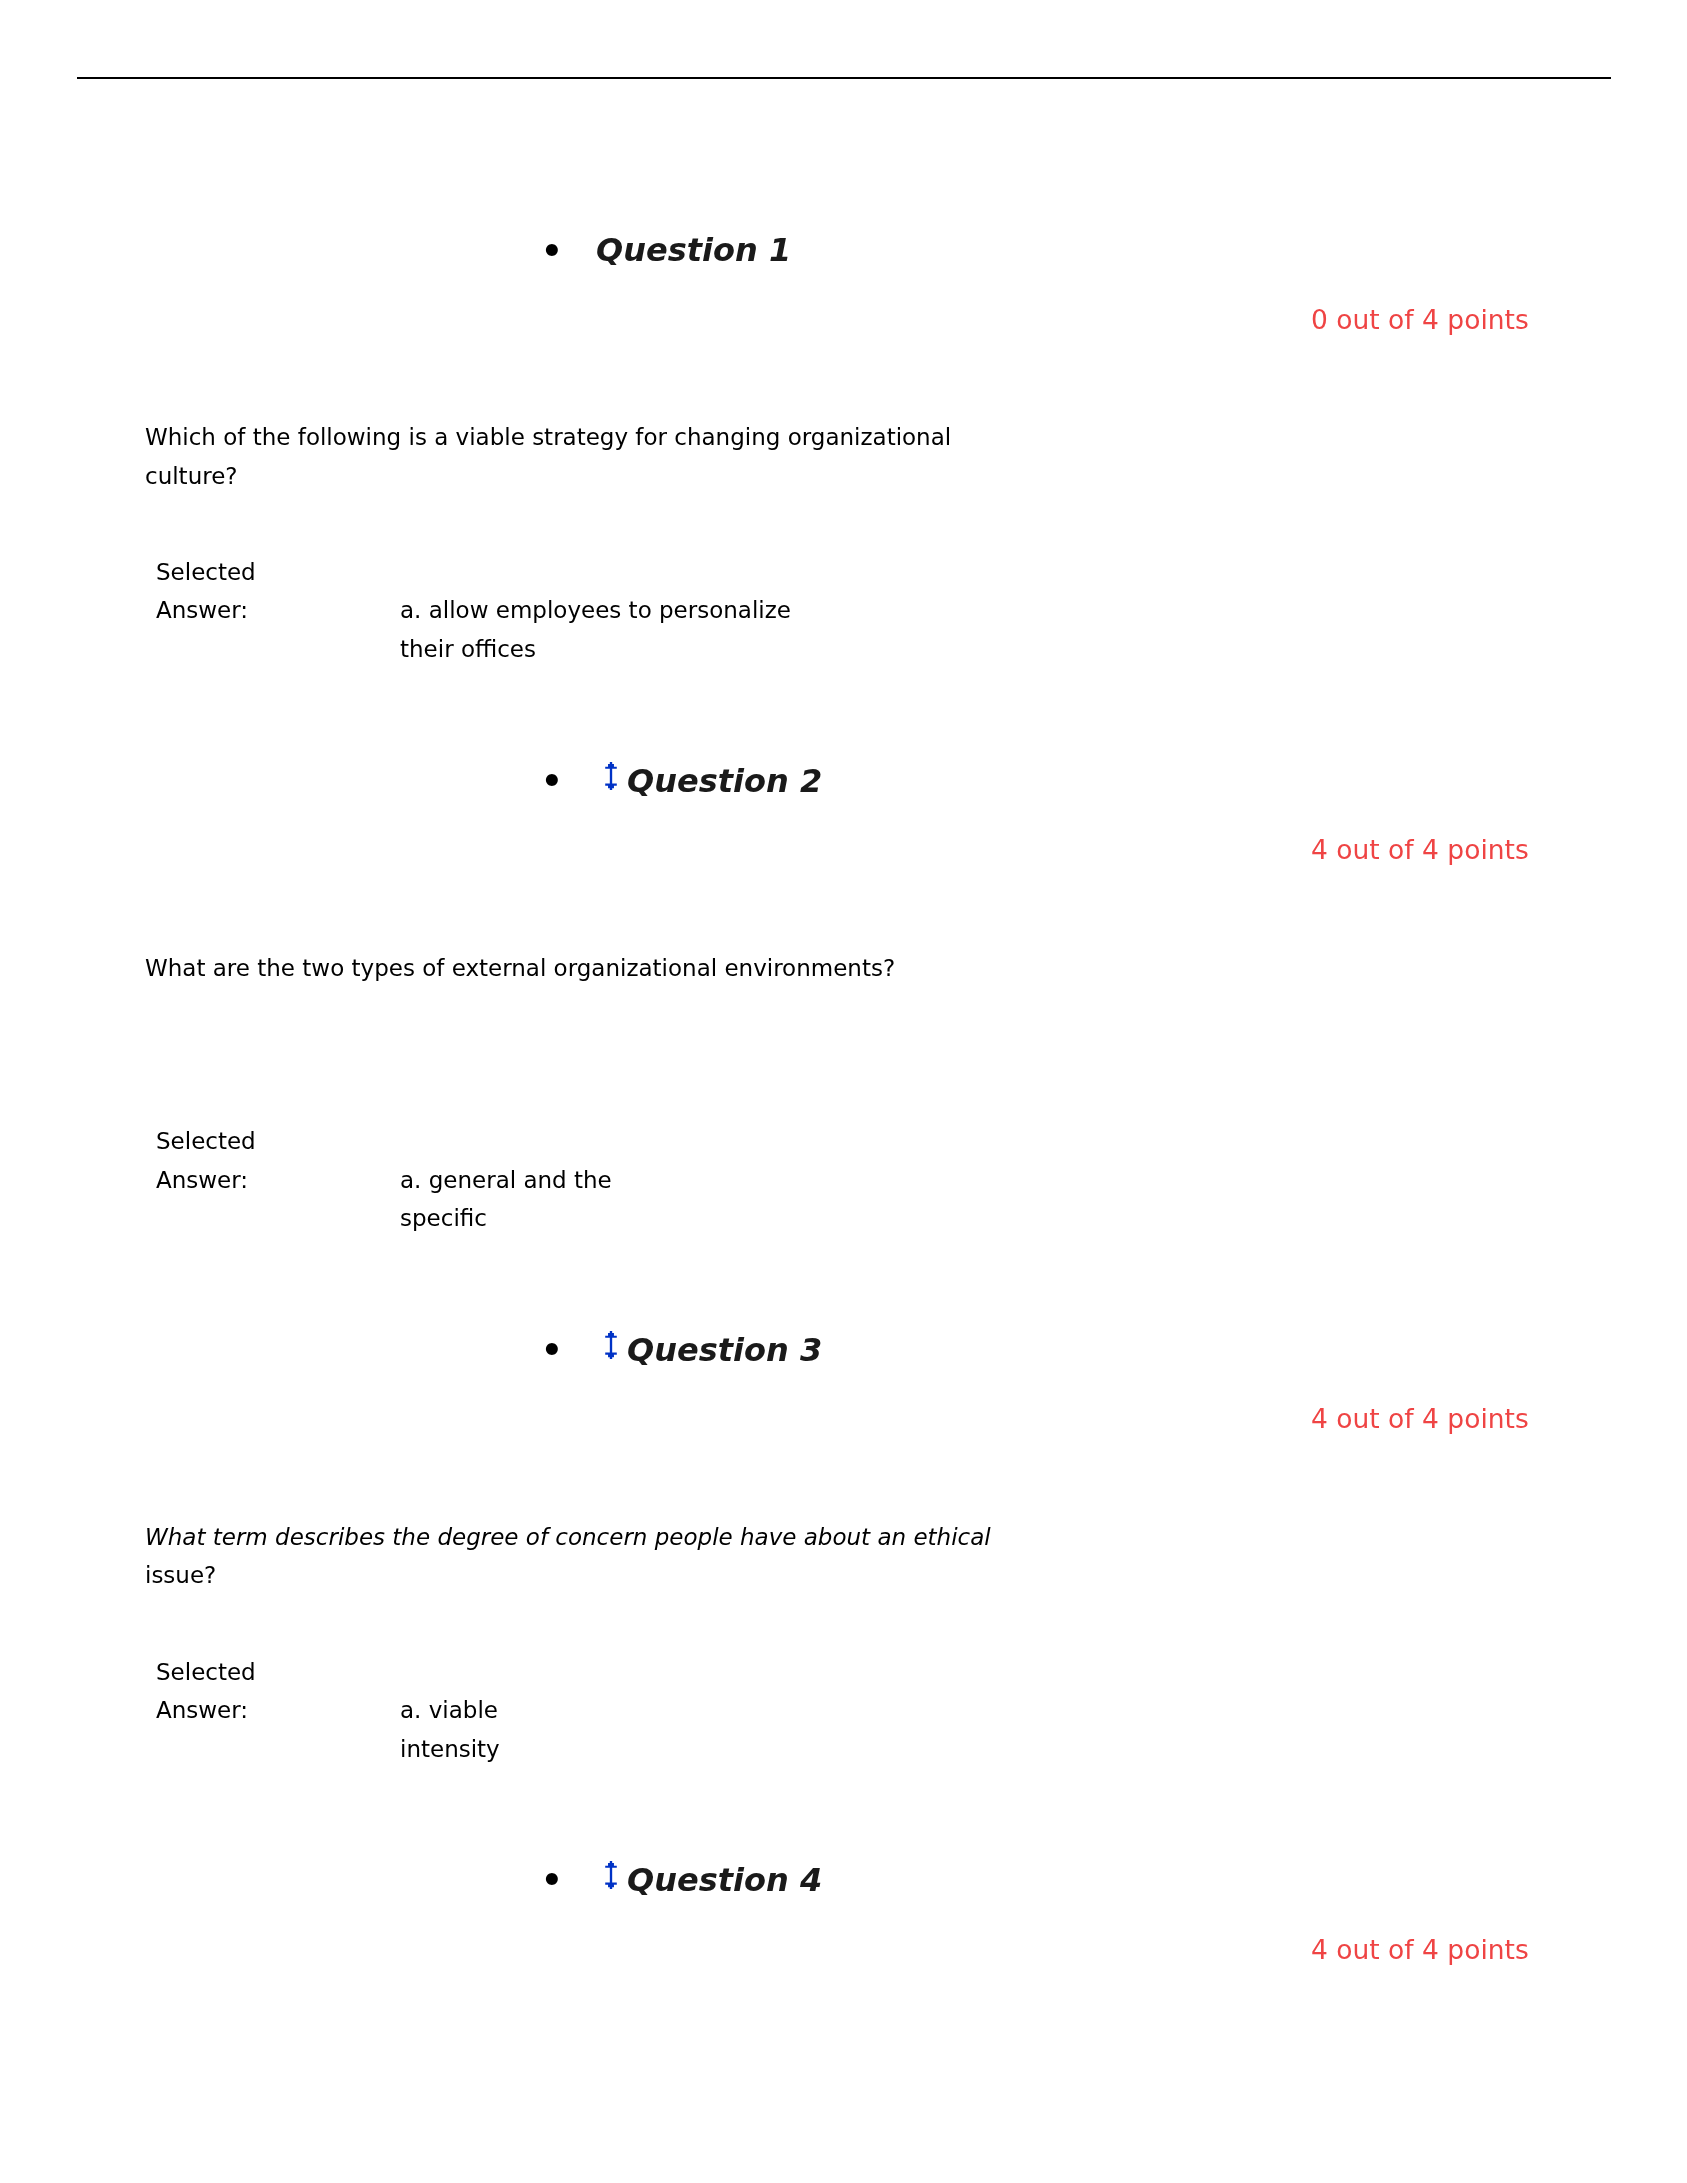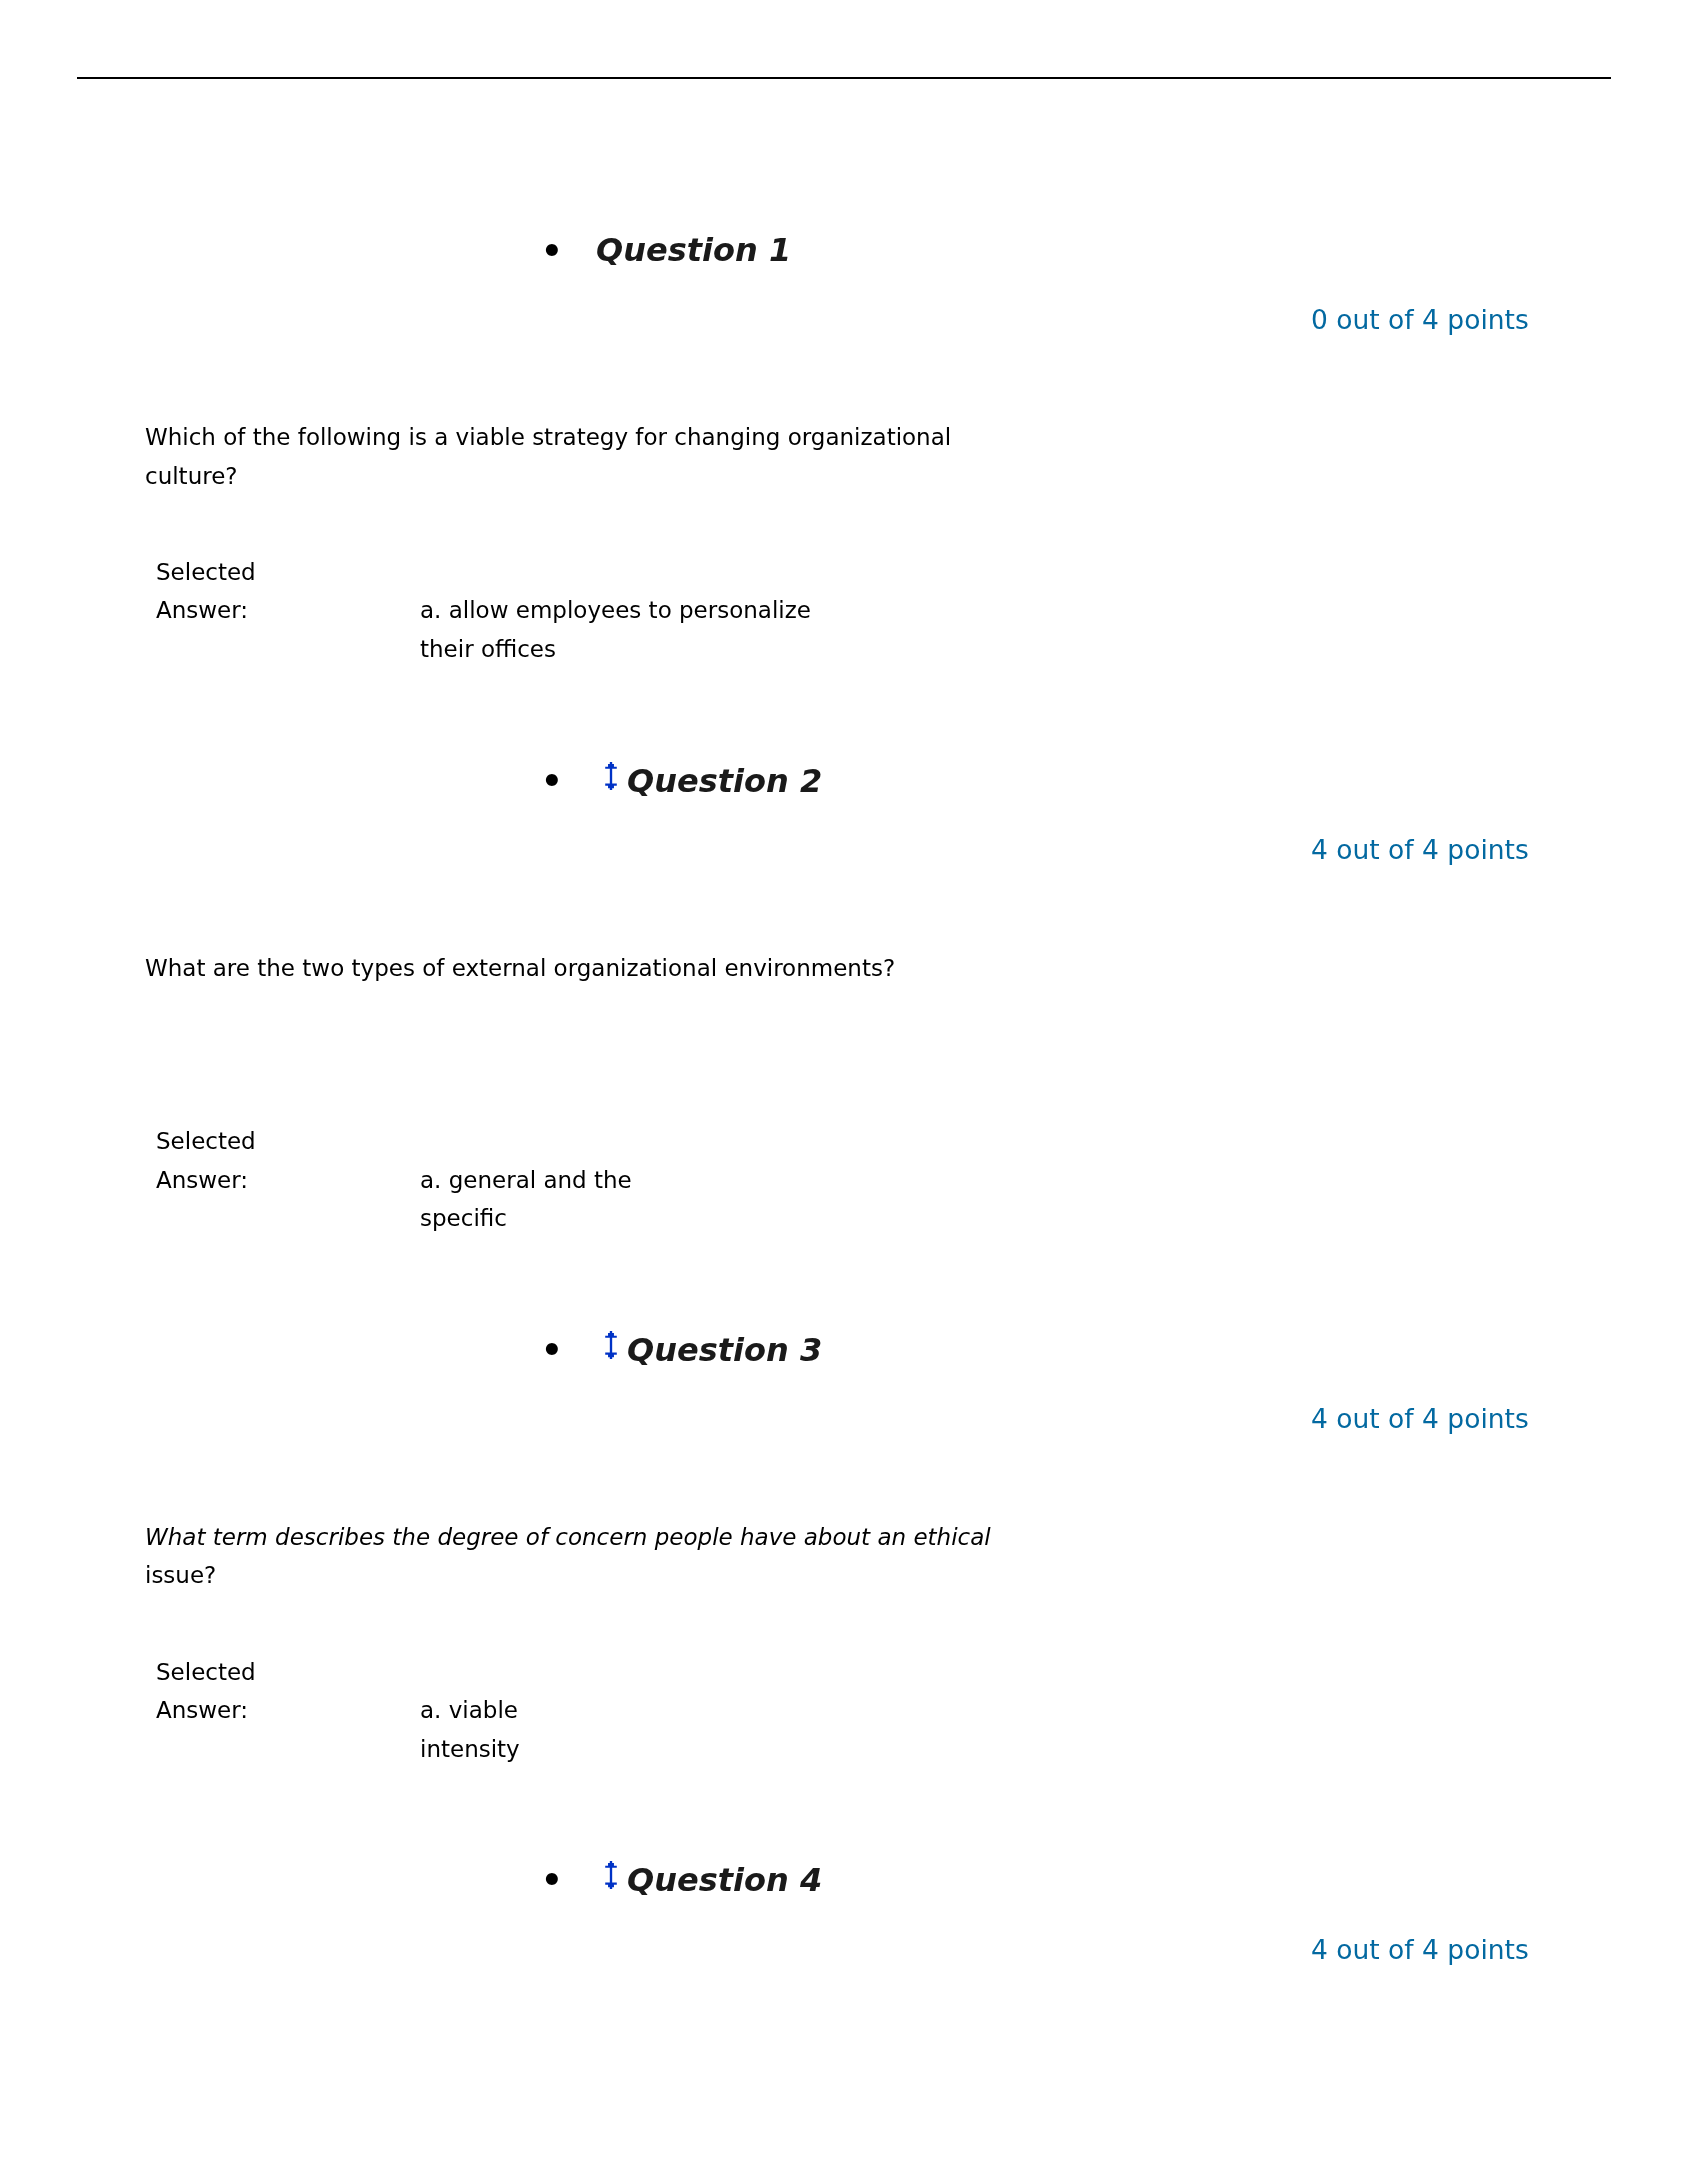--- a/index.html
+++ b/index.html
@@ -20,42 +20,42 @@
   }
 
   
   .qhead {
     position:absolute; transform:translateZ(0);
     font-size:32px; font-weight:bold; color:#1a1a1a;
     white-space:nowrap;
   }
   .points {
     position:absolute; transform:translateZ(0);
-    font-size:26.5px; color:#0369a1; white-space:nowrap;
+    font-size:26.5px; color:#ef4444; white-space:nowrap;
   }
   .qtext, .salabel, .saval {
     position:absolute; transform:translateZ(0);
     font-size:23px; color:#000000; white-space:nowrap;
   }
   .bullet {
     position:absolute; transform:translateZ(0);
     font-size:34px; font-weight:bold; line-height:1;
     color:#000000; white-space:nowrap;
   }
   .arrow-icon { position:absolute; width:12px; height:28.4px; }
 
   
   .bullet        { left:541px; }
   .arrow-icon    { left:605px; }
   .qhead         { left:596px;font-style:italic; }
   .qhead.with-icon { left:627px; }
   .points        { left:1311px; }
   .qtext         { left:145px; }
   .salabel       { left:156px; }
-  .saval         { left:420px; }
+  .saval         { left:400px; }
 
   
   .b1 .bullet   { top:234px; }
   .b1 .qhead    { top:231px; }
   .b1 .points   { top:304px; }
   .b1 .t1       { top:424px; }
   .b1 .t2       { top:463px; }
   .b1 .sa1      { top:559px; }
   .b1 .sa2      { top:597px; }
   .b1 .v1       { top:597px; }

